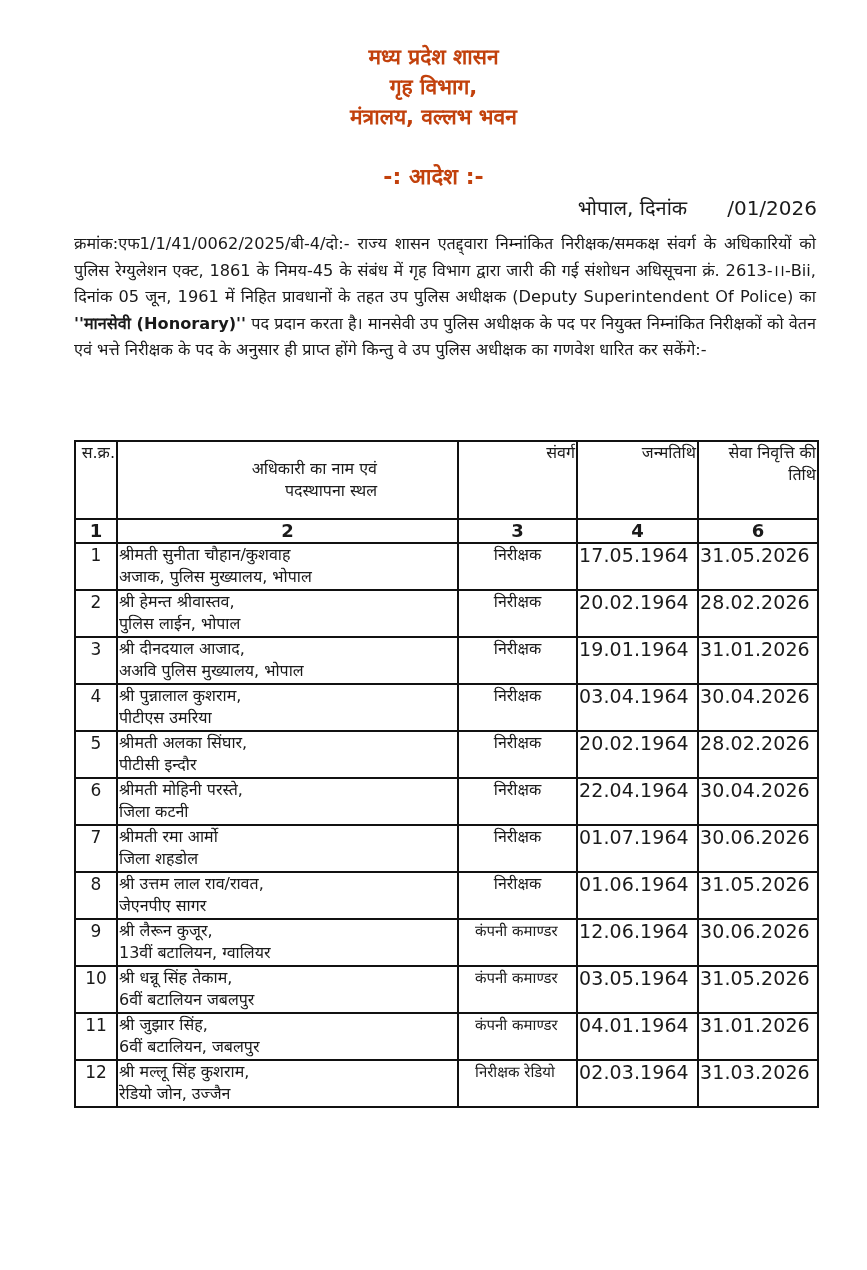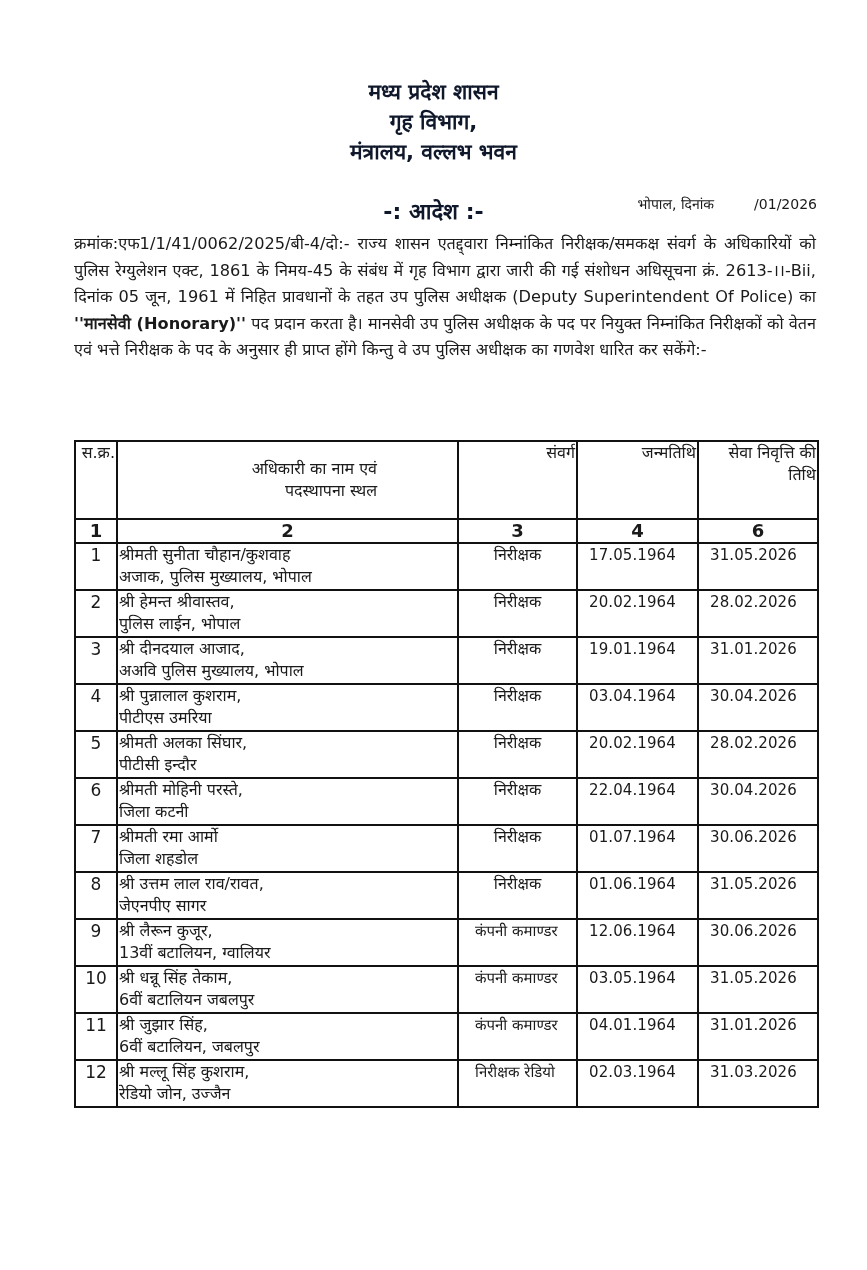--- a/index.html
+++ b/index.html
@@ -1,36 +1,36 @@
 <!DOCTYPE html>
 <html><head>
 <meta charset="utf-8">
 <style>
   html, body { margin:0; padding:0; background:#ffffff; }
   body { width:867px; height:1270px; position:relative; overflow:hidden;
          font-family:"DejaVu Sans", sans-serif; color:#1a1a1a; }
-  .hdr { position:absolute; left:0; width:867px; text-align:center; font-weight:bold; font-size:21px; color:#0f172a;margin-top:35px; }
+  .hdr { position:absolute; left:0; width:867px; text-align:center; font-weight:bold; font-size:21px; color:#c2410c; }
   #h1 { top:42px; }
   #h2 { top:72px; }
   #h3 { top:102px; }
   #order-title { top:160px; font-size:22px; }
-  #place-date { position:absolute; top:194px; right:50px; font-size:14px; white-space:pre; }
+  #place-date { position:absolute; top:194px; right:50px; font-size:20px; white-space:pre; }
   #place-date .gap { display:inline-block; width:40px; }
   #body-text { position:absolute; left:74px; top:231px; width:742px; font-size:16.2px; line-height:26.6px; text-align:justify; }
   #body-text b { font-weight:bold; }
   table { position:absolute; left:74px; top:440px; border-collapse:collapse; table-layout:fixed; width:743px; font-size:16px; }
   td, th { border:2px solid #111; vertical-align:top; padding:0 1px; line-height:22px; font-weight:normal; }
   col.c1 { width:42px; } col.c2 { width:341px; } col.c3 { width:119px; } col.c4 { width:121px; } col.c5 { width:120px; }
   thead th { text-align:right; height:44px; }
   .numrow td { text-align:center; font-weight:bold; font-size:18px; height:22px; }
   tbody tr.data td { height:45px; }
   td.sn { text-align:center; font-size:17px; }
   td.cadre { text-align:center; }
   td.cadre.left { text-align:left; padding-left:16px; white-space:nowrap; font-size:15px; }
-  td.date { font-size:15px; white-space:nowrap; padding-left:11px; letter-spacing:0.1px; }
+  td.date { font-size:19px; white-space:nowrap; padding-left:1px; letter-spacing:0.1px; }
   tr.last td { height:64px; border-bottom:none; }
 </style>
 </head>
 <body>
 
 <div class="hdr" id="h1">मध्य प्रदेश शासन</div>
 <div class="hdr" id="h2">गृह विभाग,</div>
 <div class="hdr" id="h3">मंत्रालय, वल्लभ भवन</div>
 <div class="hdr" id="order-title">-: आदेश :-</div>
 

